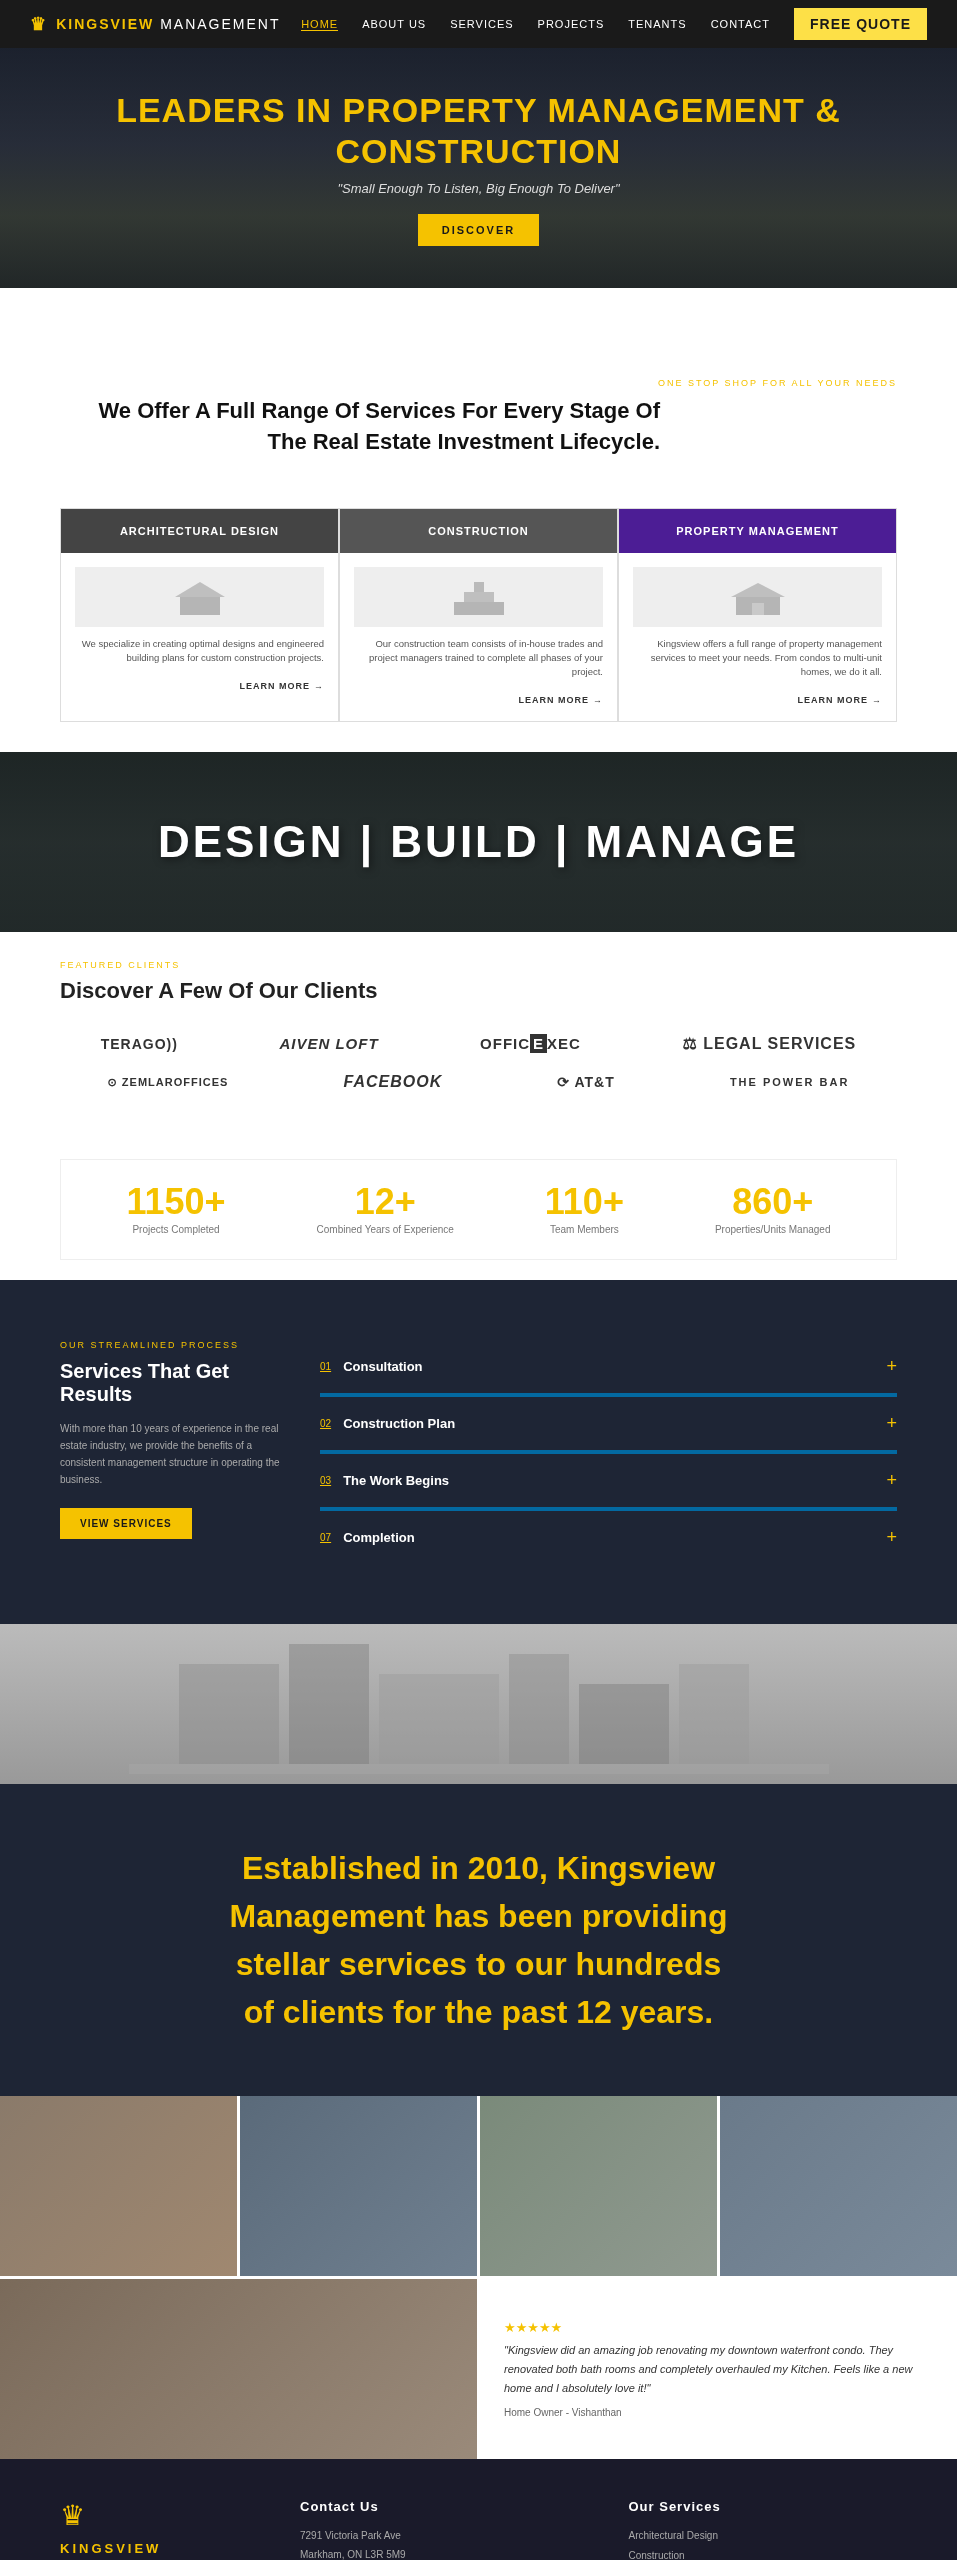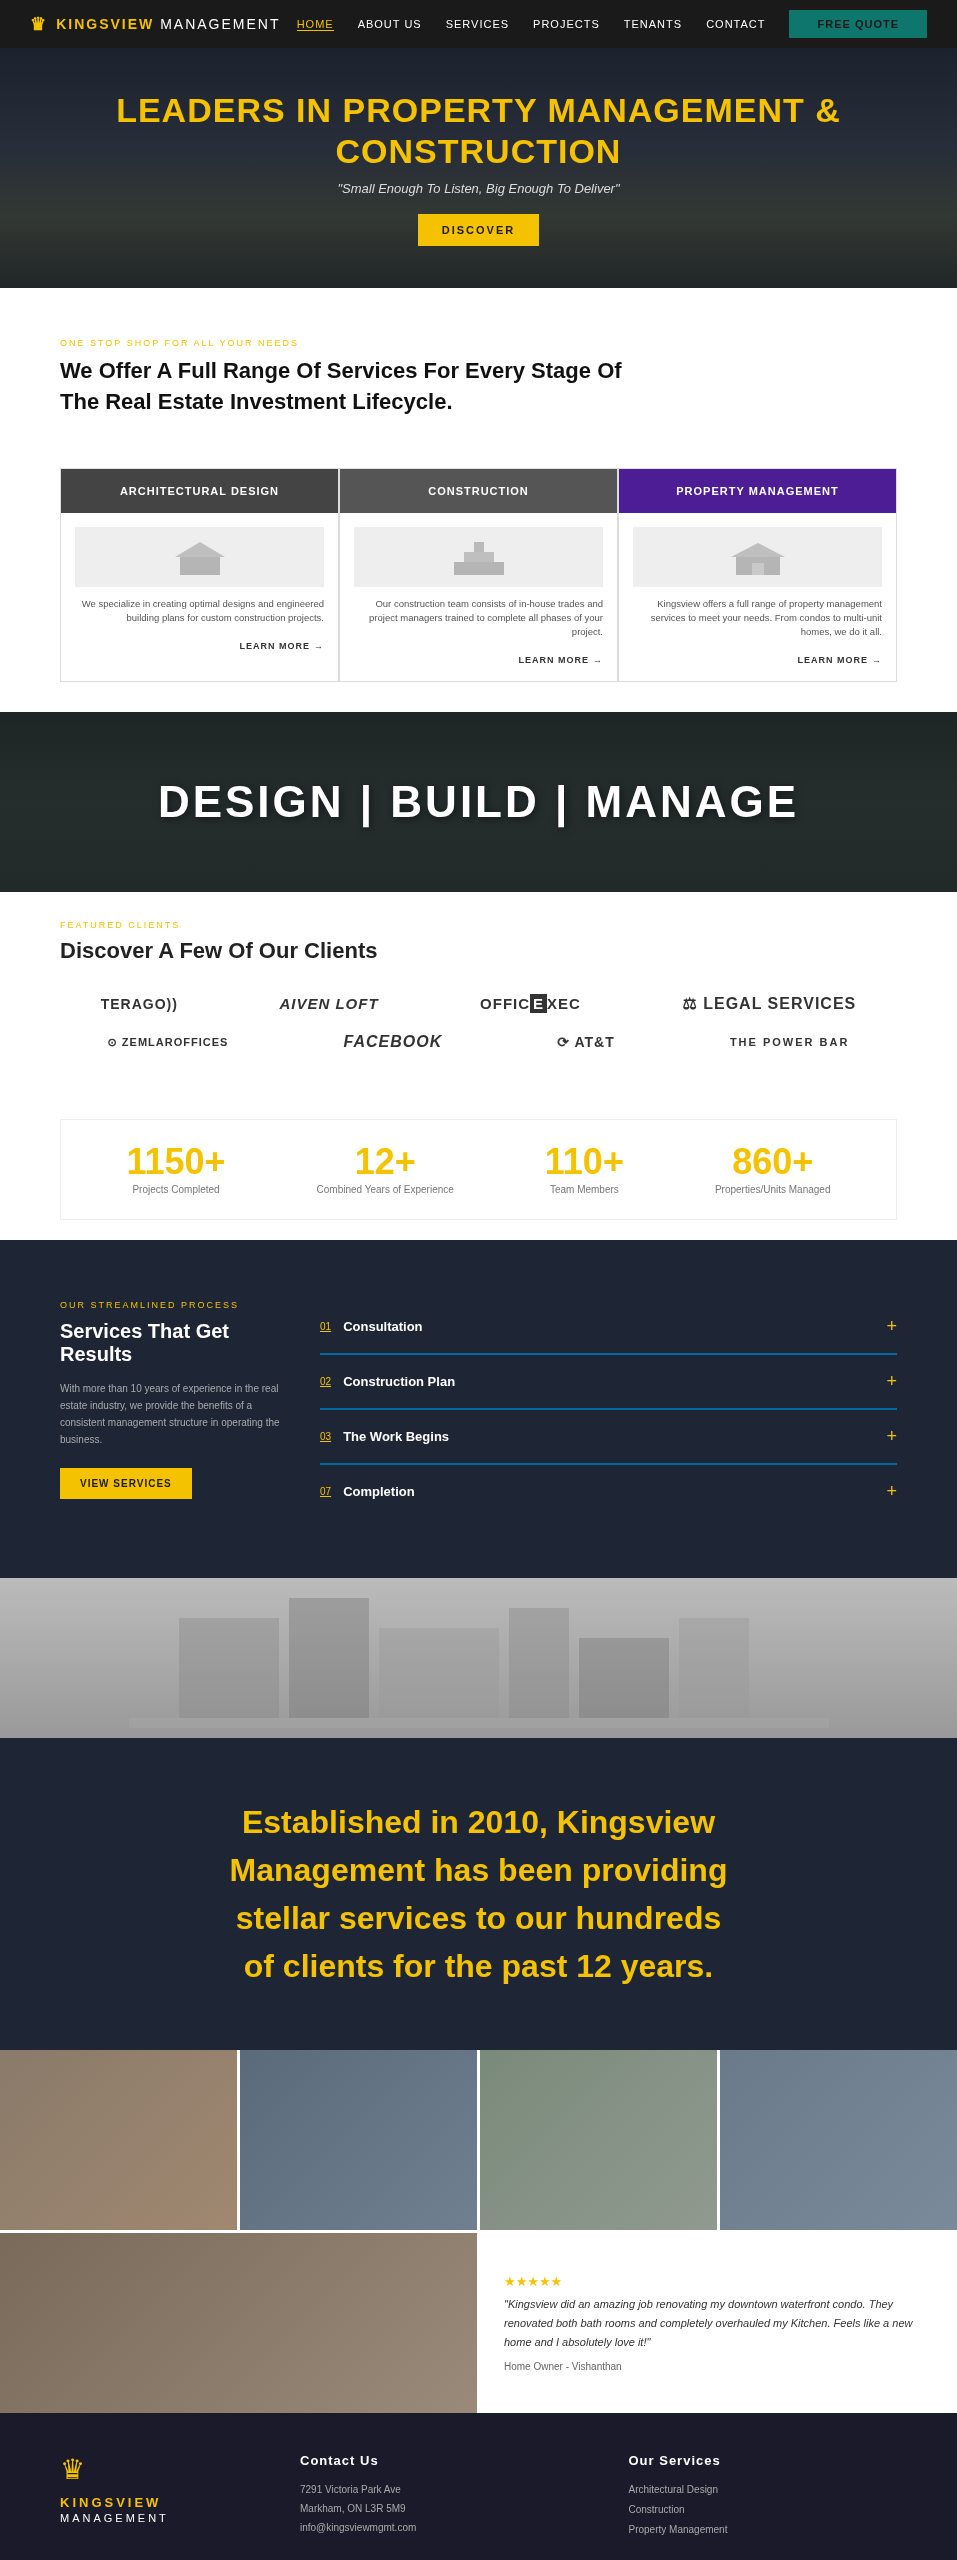--- a/index.html
+++ b/index.html
@@ -38,25 +38,25 @@
     }
     .navbar-nav a {
       color: #fff;
       text-decoration: none;
       font-size: 11px;
       letter-spacing: 1px;
       text-transform: uppercase;
     }
     .navbar-nav a.active { color: #f5c200; border-bottom: 1px solid #f5c200; }
     .btn-freequote {
-      background: #0f766e;
+      background: #fde047;
       color: #1a1a1a;
       border: none;
-      padding: 8px 28px;
-      font-size: 11px;
+      padding: 8px 16px;
+      font-size: 14px;
       font-weight: 700;
       letter-spacing: 1px;
       text-transform: uppercase;
       cursor: pointer;
     }
 
     
     .hero {
       background: linear-gradient(rgba(20,20,30,0.65), rgba(20,20,30,0.65)),
         linear-gradient(180deg, #2a3a4a 0%, #4a5a6a 40%, #6a7a5a 70%, #3a4a3a 100%);
@@ -92,21 +92,22 @@
       font-weight: 700;
       letter-spacing: 2px;
       text-transform: uppercase;
       cursor: pointer;
       text-align: center;
     }
 
     
     .services-intro {
       padding: 50px 60px 30px;
-      text-align: left;
+      text-align: right;
+      margin-top: 40px;
     }
     .services-intro .tag {
       color: #f5c200;
       font-size: 9px;
       letter-spacing: 2px;
       text-transform: uppercase;
       margin-bottom: 8px;
     }
     .services-intro h2 {
       font-size: 22px;
@@ -286,21 +287,21 @@
       font-size: 10px;
       font-weight: 700;
       letter-spacing: 1px;
       text-transform: uppercase;
       cursor: pointer;
     }
     .process-right {
       flex: 1;
     }
     .process-item {
-      border-top: 2px solid #0369a1;
+      border-top: 4px solid #0369a1;
       padding: 16px 0;
       display: flex;
       align-items: center;
       justify-content: space-between;
     }
     .process-item:first-child { border-top: none; }
     .process-item-left {
       display: flex;
       align-items: center;
       gap: 12px;

